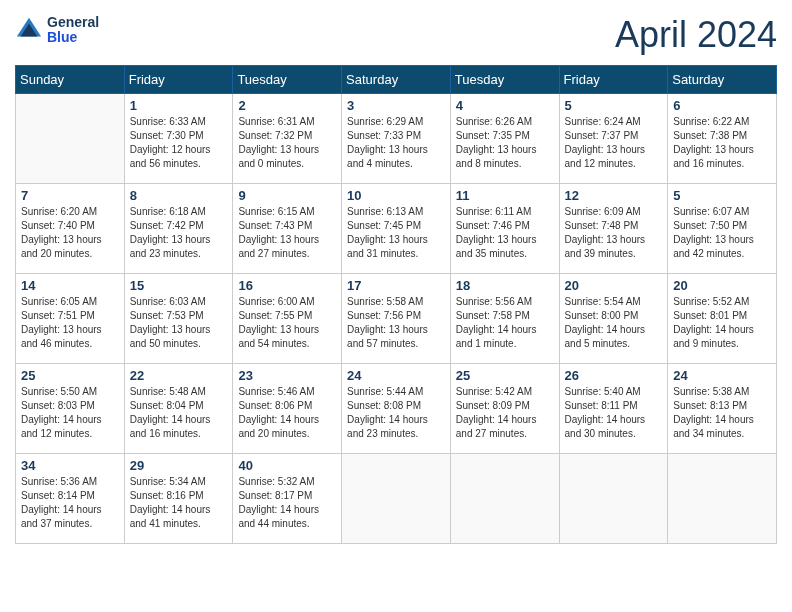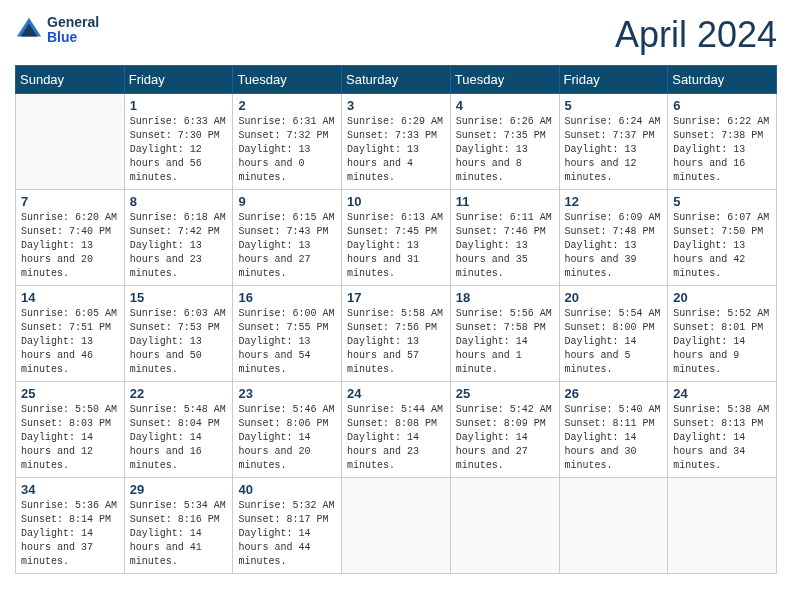--- a/index.html
+++ b/index.html
@@ -76,21 +76,20 @@
       font-size: 13px;
       font-weight: bold;
       color: #1a3a5c;
       display: block;
       margin-bottom: 2px;
     }
     .day-info {
       font-size: 10px;
       line-height: 1.4;
       color: #333;
-      font-family: Liberation Mono, monospace;
     }
     td.empty {
       background: #f9f9f9;
     }
     tr:nth-child(odd) td:not(:empty) {
       background: #fff;
     }
   </style>
 </head>
 <body>

